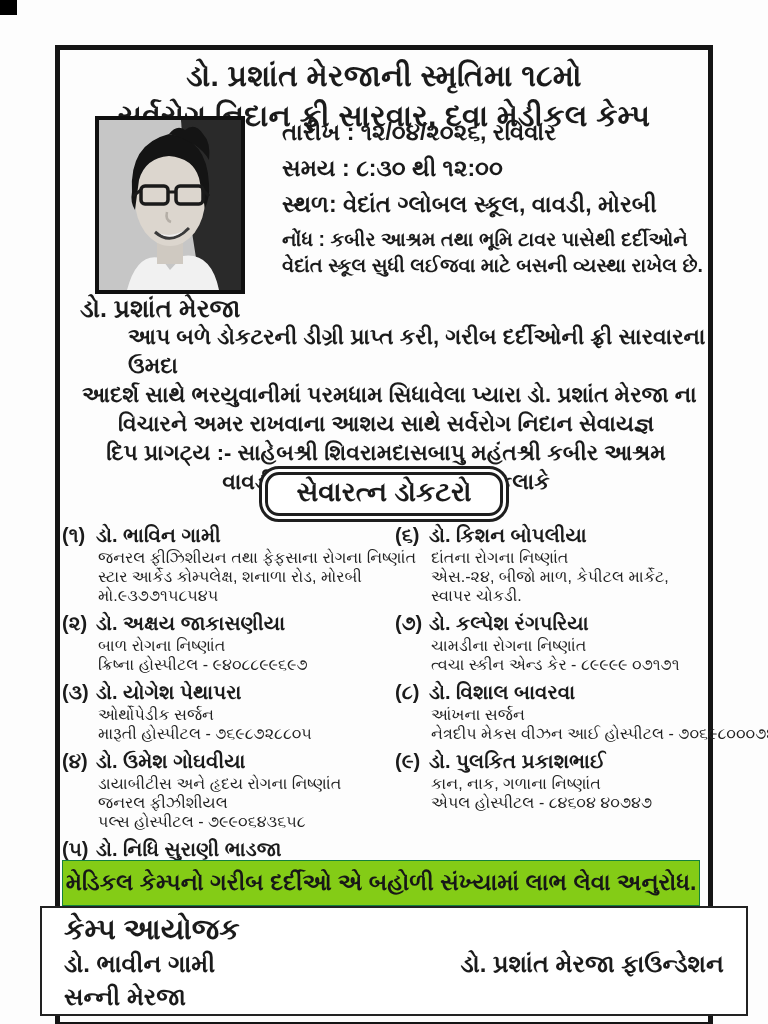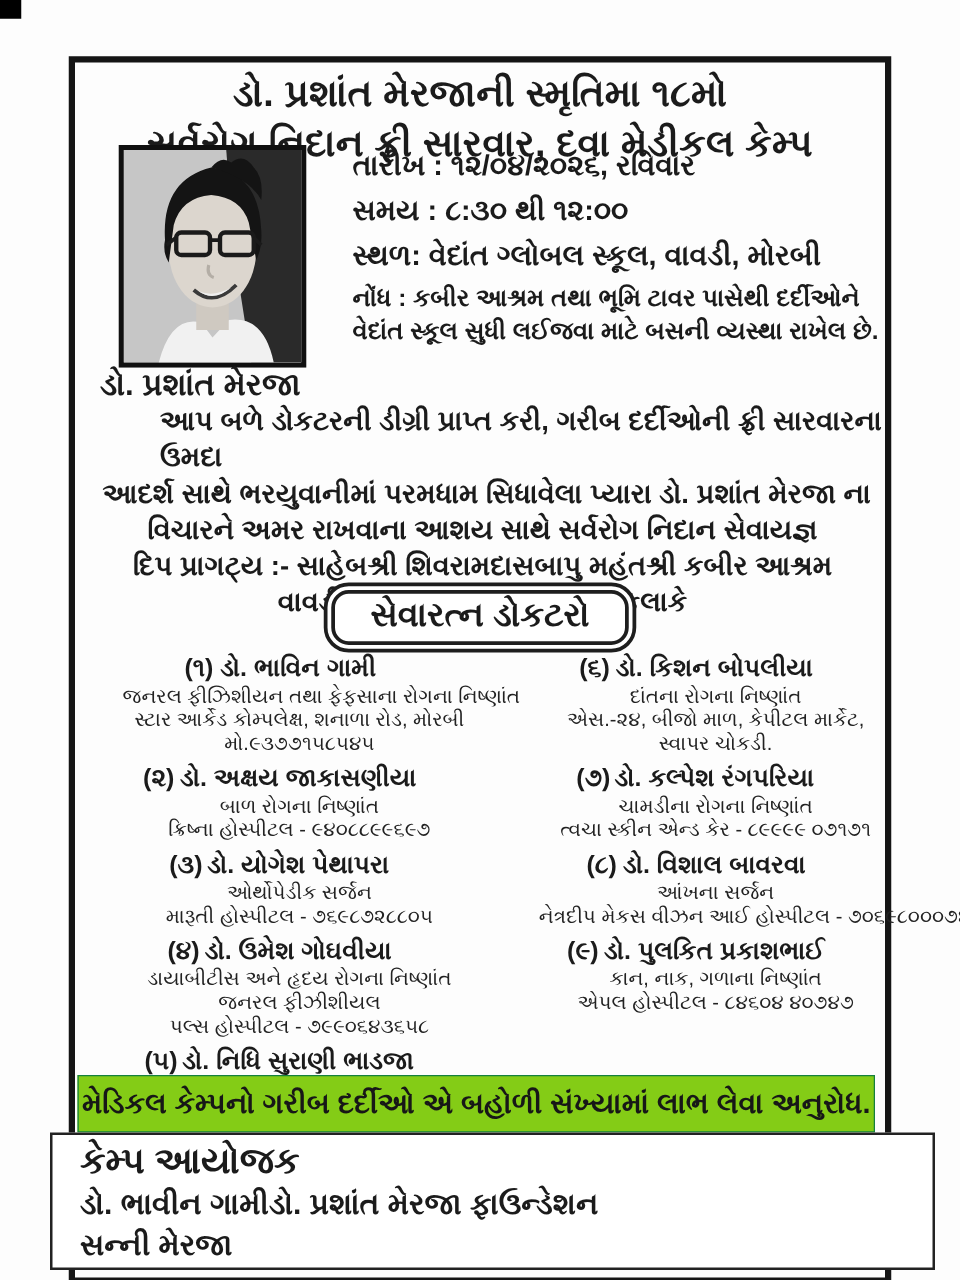--- a/index.html
+++ b/index.html
@@ -36,36 +36,36 @@
   .intro .l2{padding-left:20px;}
   .intro .lc{text-align:center;}
   .badge-wrap{position:absolute;left:0;top:466px;width:768px;display:flex;justify-content:center;}
   .badge-outer{border:3px solid #1e1e1e;border-radius:20px;padding:3px;background:#fff;}
   .badge-inner{
     border:3px solid #1e1e1e;border-radius:14px;padding:2px 28px 5px 28px;
     font-size:27px;font-weight:bold;
   }
   .doctors{position:absolute;left:62px;top:522px;width:652px;display:flex;gap:14px;}
   .doc-col{flex:1;min-width:0;}
-  .doc{margin-bottom:5px;text-align:center;}
+  .doc{margin-bottom:5px;}
   .doc-head{font-size:20px;font-weight:bold;line-height:26px;white-space:nowrap;}
   .doc-head .num{display:inline-block;width:34px;}
   .doc-line{font-size:16px;line-height:19px;padding-left:36px;font-weight:500;color:#222;white-space:nowrap;}
   .notice{
     position:absolute;left:62px;top:860px;width:636px;
     background:#84cc16;border:1px solid #15803d;
     text-align:center;font-size:23px;font-weight:bold;padding:8px 0 9px 0;color:#171717;
   }
   .organizer{
     position:absolute;left:40px;top:906px;width:708px;height:110px;
     background:#ffffff;border:2px solid #222;box-sizing:border-box;
     padding:3px 22px 0 22px;
   }
   .org-title{text-align:left;font-size:29px;font-weight:bold;line-height:36px;}
-  .org-row{display:flex;align-items:baseline;margin-top:3px;}
+  .org-row{display:flex;justify-content:space-between;align-items:baseline;margin-top:3px;}
   .org-name{font-size:24px;font-weight:bold;}
   .org-left2{font-size:24px;font-weight:bold;margin-top:5px;}
 </style>
 </head>
 <body>
 
 <div class="page">
 
   <div class="artifact"></div>
 

